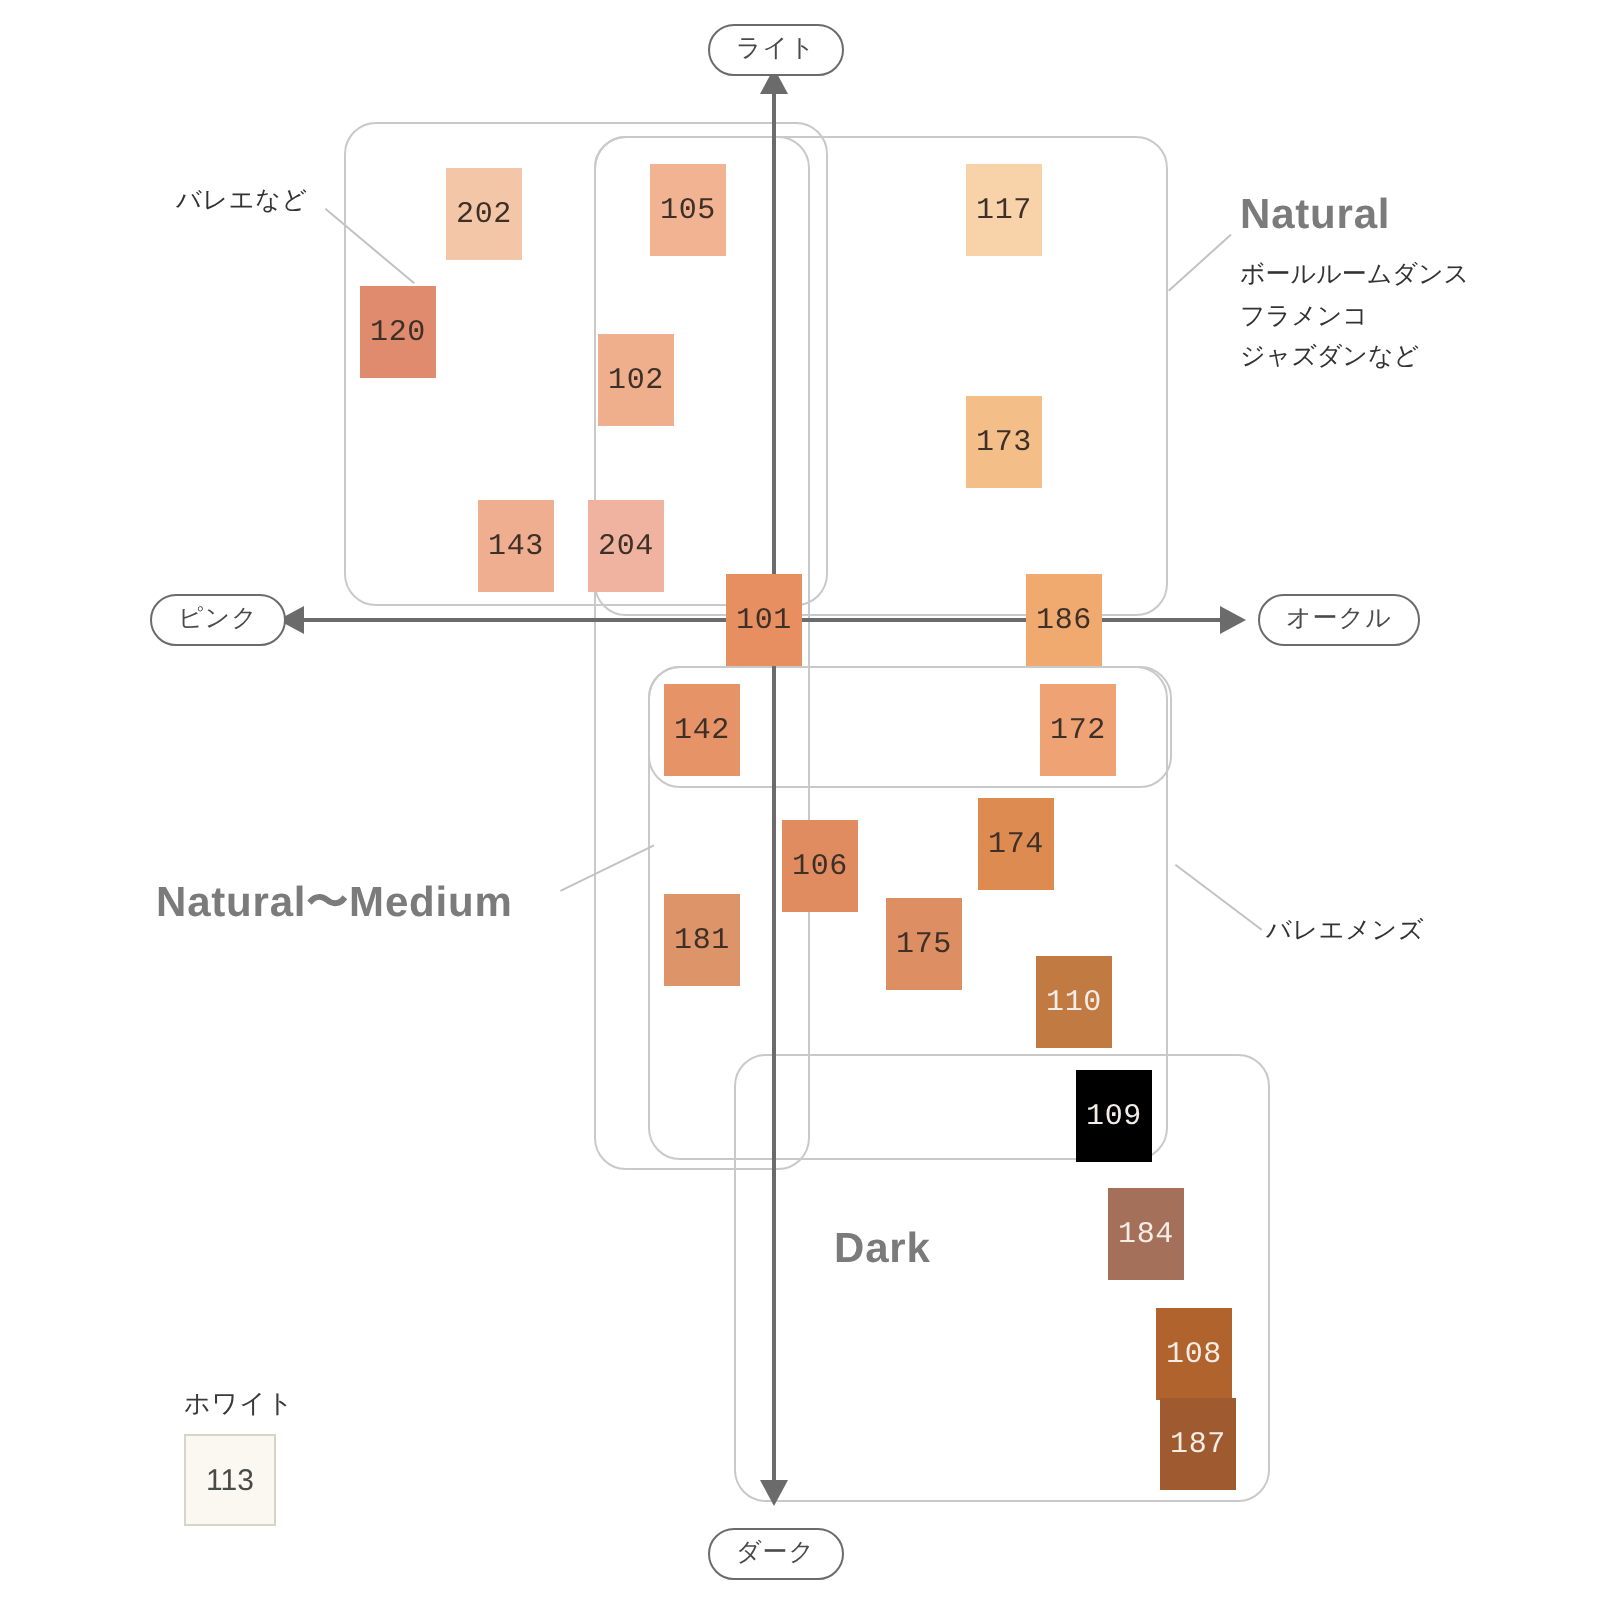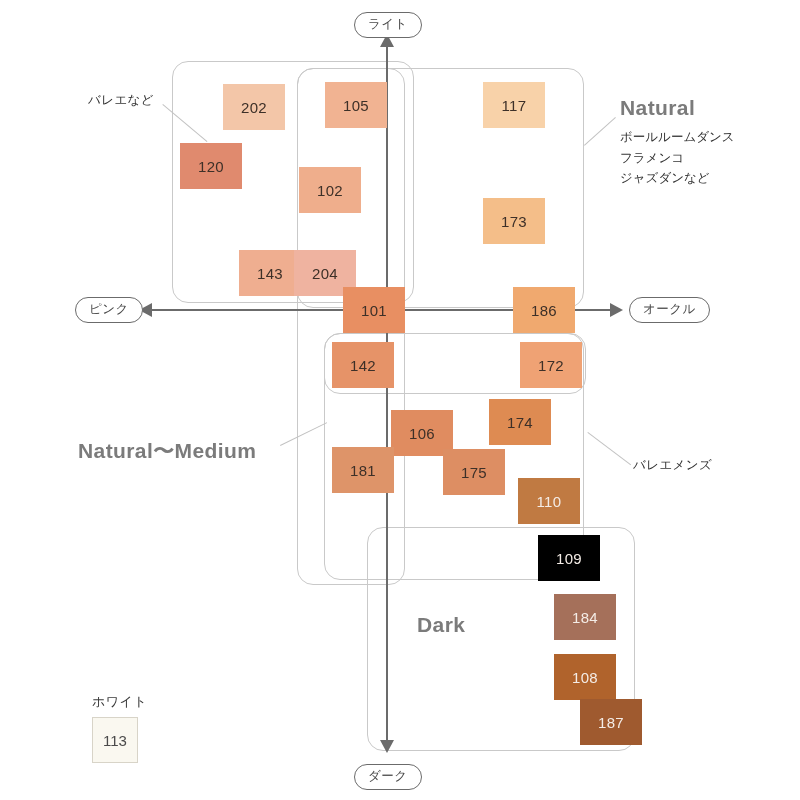--- a/index.html
+++ b/index.html
@@ -102,28 +102,29 @@
   
   .box-d { left: 324px; top: 333px; width: 260px; height: 59px; }
   
   .box-e { left: 324px; top: 333px; width: 258px; height: 245px; }
   
   .box-f { left: 367px; top: 527px; width: 266px; height: 222px; }
 
   
   .swatch {
     position: absolute;
-    width: 62px;
+    width: 38px;
     height: 46px;
     display: flex;
     align-items: center;
     justify-content: center;
     font-size: 15px;
     letter-spacing: 0.3px;
     box-sizing: border-box;
+    font-family: Liberation Mono, monospace;
   }
   .swatch.dark-text  { color: #3d3028; }
   .swatch.light-text { color: #f4ece6; }
 
   .swatch-white {
     position: absolute;
     width: 46px;
     height: 46px;
     display: flex;
     align-items: center;
@@ -233,28 +234,28 @@
 
   <div id="swatch-layer">
       <div class="swatch dark-text" style="left: 223px; top: 84px; background: rgb(243, 198, 168);">202</div>
       <div class="swatch dark-text" style="left: 180px; top: 143px; background: rgb(224, 138, 110);">120</div>
       <div class="swatch dark-text" style="left: 325px; top: 82px; background: rgb(241, 179, 146);">105</div>
       <div class="swatch dark-text" style="left: 299px; top: 167px; background: rgb(239, 174, 140);">102</div>
       <div class="swatch dark-text" style="left: 483px; top: 82px; background: rgb(248, 210, 169);">117</div>
       <div class="swatch dark-text" style="left: 483px; top: 198px; background: rgb(244, 190, 137);">173</div>
       <div class="swatch dark-text" style="left: 239px; top: 250px; background: rgb(239, 174, 144);">143</div>
       <div class="swatch dark-text" style="left: 294px; top: 250px; background: rgb(239, 179, 160);">204</div>
-      <div class="swatch dark-text" style="left: 343px; top: 287px; background: rgb(232, 143, 98);">101</div>
+      <div class="swatch dark-text" style="left: 363px; top: 287px; background: rgb(232, 143, 98);">101</div>
       <div class="swatch dark-text" style="left: 513px; top: 287px; background: rgb(240, 169, 111);">186</div>
       <div class="swatch dark-text" style="left: 332px; top: 342px; background: rgb(230, 147, 104);">142</div>
       <div class="swatch dark-text" style="left: 520px; top: 342px; background: rgb(239, 162, 116);">172</div>
       <div class="swatch dark-text" style="left: 489px; top: 399px; background: rgb(222, 139, 82);">174</div>
       <div class="swatch dark-text" style="left: 391px; top: 410px; background: rgb(224, 140, 96);">106</div>
       <div class="swatch dark-text" style="left: 332px; top: 447px; background: rgb(222, 148, 105);">181</div>
       <div class="swatch dark-text" style="left: 443px; top: 449px; background: rgb(221, 142, 99);">175</div>
       <div class="swatch light-text" style="left: 518px; top: 478px; background: rgb(192, 122, 66);">110</div>
       <div class="swatch light-text" style="left: 538px; top: 535px; background: #000000;">109</div>
       <div class="swatch light-text" style="left: 554px; top: 594px; background: rgb(165, 112, 90);">184</div>
-      <div class="swatch light-text" style="left: 554px; top: 654px; background: rgb(176, 99, 44); text-align: center;">108</div>
+      <div class="swatch light-text" style="left: 578px; top: 654px; background: rgb(176, 99, 44); text-align: center;">108</div>
       <div class="swatch light-text" style="left: 580px; top: 699px; background: rgb(159, 90, 47);">187</div>
     </div>
 
 </div>
 
 </body></html>

